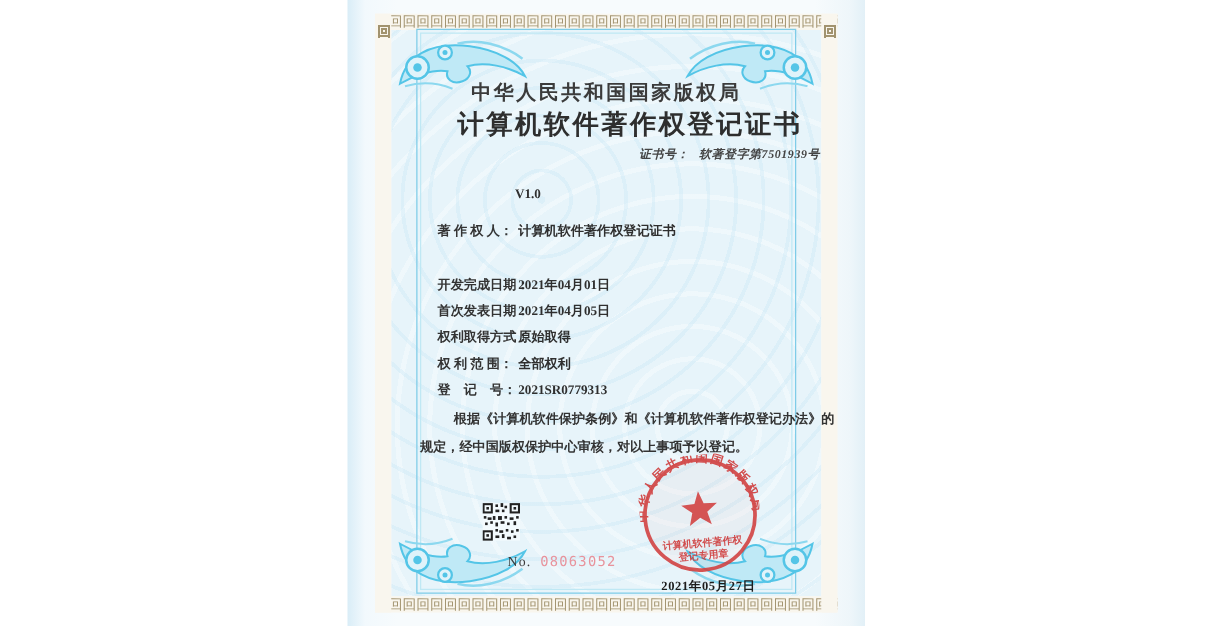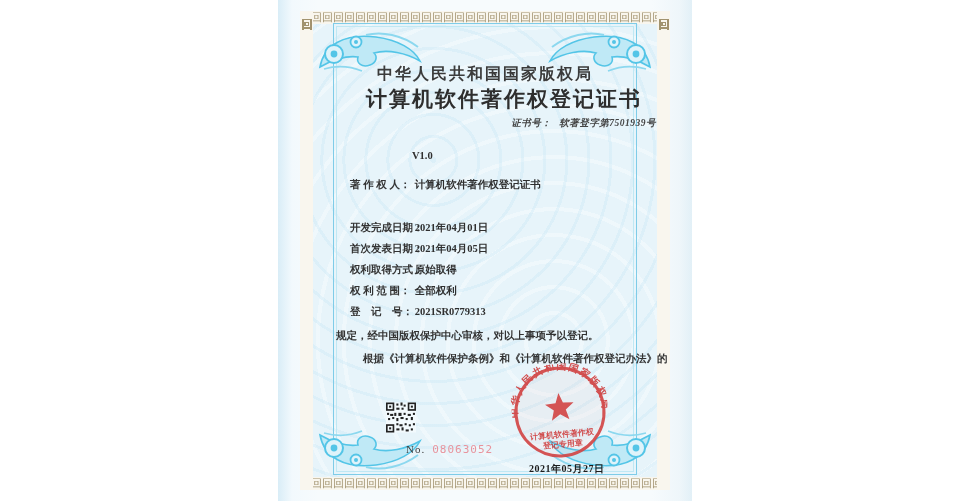--- a/index.html
+++ b/index.html
@@ -173,22 +173,22 @@
       <div class="row r-scope">
         <span class="lbl">权 利 范 围：</span>
         <span class="val">全部权利</span>
       </div>
       <div class="row r-reg">
         <span class="lbl">登　记　号：</span>
         <span class="val">2021SR0779313</span>
       </div>
 
       <div class="statement">
+        <div class="line first">根据《计算机软件保护条例》和《计算机软件著作权登记办法》的</div>
         <div class="line">规定，经中国版权保护中心审核，对以上事项予以登记。</div>
-        <div class="line first">根据《计算机软件保护条例》和《计算机软件著作权登记办法》的</div>
       </div>
 
       <svg class="qr" viewBox="0 0 29 29">
         <rect x="0" y="0" width="29" height="29" fill="#f3fafd"></rect>
         <g fill="#222">
           <rect x="0" y="0" width="8" height="8"></rect>
             <rect x="21" y="0" width="8" height="8"></rect>
             <rect x="0" y="21" width="8" height="8"></rect>
           <rect x="10" y="1" width="2" height="2"></rect>
             <rect x="14" y="0" width="2" height="3"></rect>

